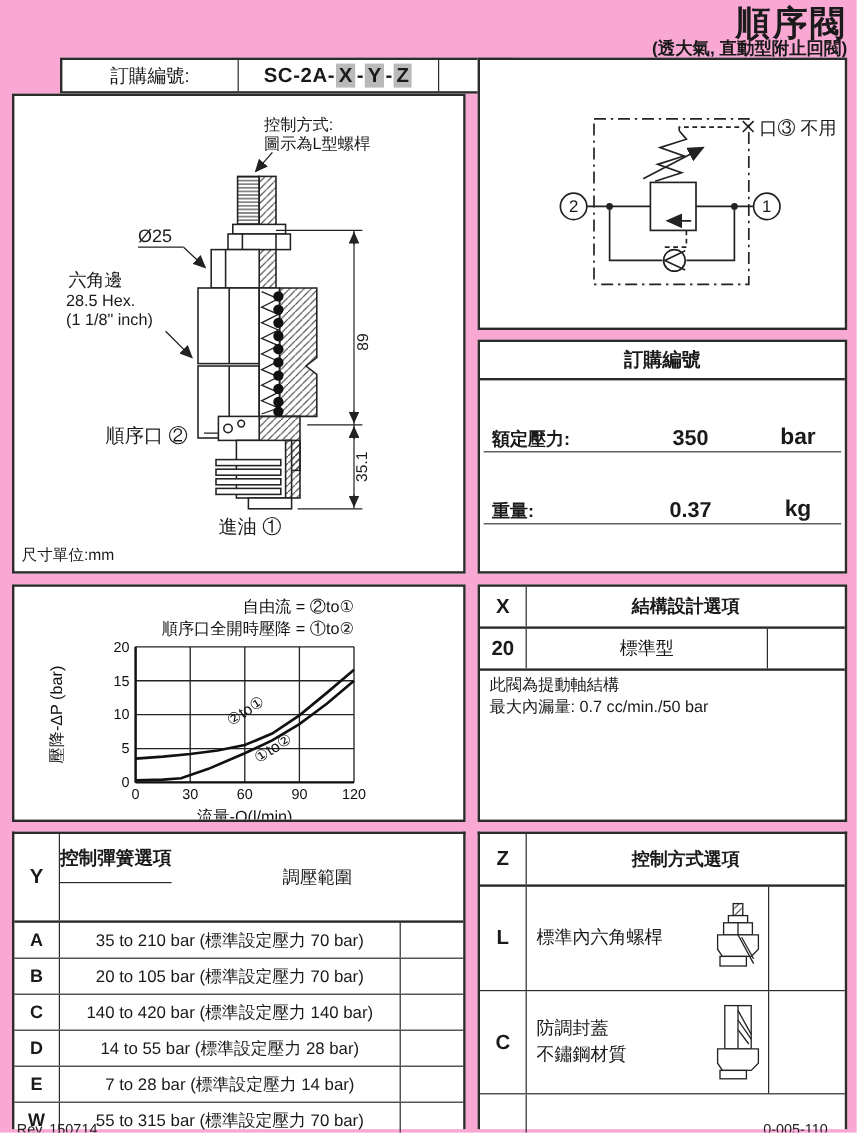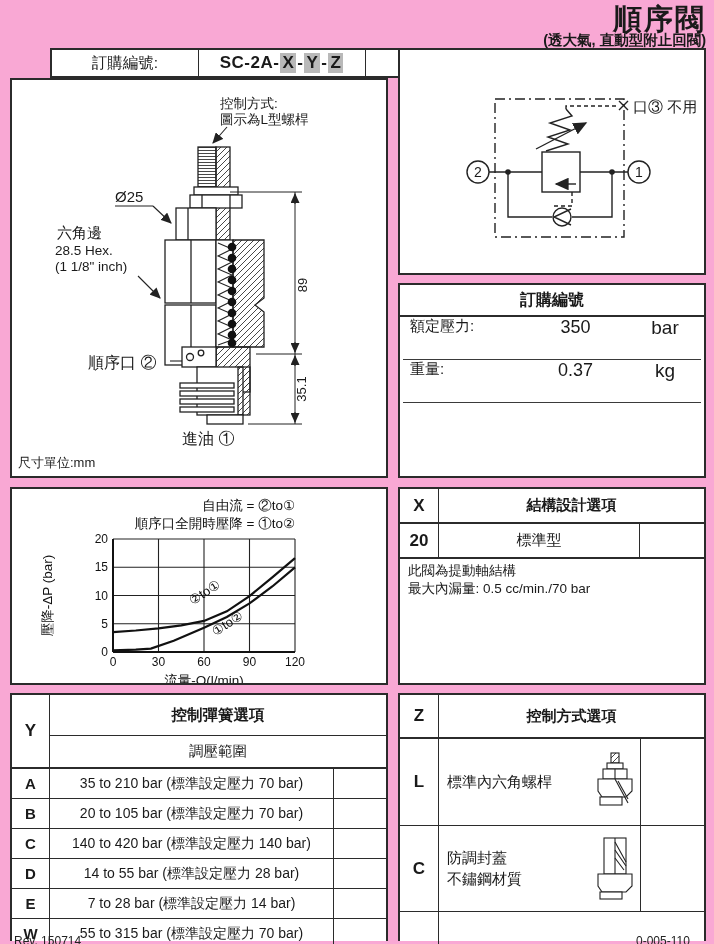--- a/index.html
+++ b/index.html
@@ -16,21 +16,21 @@
   .order-code{width:166px;border-right:1.5px solid #2b2b2b;font-size:17px;font-weight:bold;letter-spacing:.5px;}
   .order-empty{flex:1;}
   .codebox{background:#b9b9b9;padding:0 2px;margin:0 1px;}
   
   #drawing-box{left:10px;top:78px;width:378px;height:400px;}
   #symbol-box{left:398px;top:48px;width:308px;height:227px;}
   #unit-note{position:absolute;left:6px;bottom:4px;font-size:13px;}
   
   #tech-box{left:398px;top:283px;width:308px;height:195px;}
   .tech-header{height:30px;border-bottom:2px solid #2b2b2b;font-size:16px;font-weight:bold;}
-  .tech-row{height:42px;margin:0 3px;border-bottom:1.5px solid #3a3a3a;display:flex;align-items:flex-start;}
+  .tech-row{height:42px;margin:17px 3px;border-bottom:1.5px solid #3a3a3a;display:flex;align-items:flex-end;font-weight:bold;}
   .tech-label{width:112px;padding-left:7px;font-size:15px;}
   .tech-value{flex:1;text-align:center;font-size:18px;}
   .tech-unit{width:72px;text-align:center;font-size:19px;}
   
   #chart-box{left:10px;top:487px;width:378px;height:198px;}
   .grid{stroke:#222;stroke-width:1.1;}
   .axis{stroke:#111;stroke-width:2;}
   .curve{fill:none;stroke:#111;stroke-width:2.2;}
   .tick{font:12px "Liberation Sans",sans-serif;fill:#111;}
   .ctitle{font:13.5px "Liberation Sans",sans-serif;fill:#111;}
@@ -41,21 +41,21 @@
   #x-box{left:398px;top:487px;width:308px;height:198px;}
   .x-header{display:flex;height:33px;border-bottom:2px solid #2b2b2b;}
   .x-title{flex:1;font-size:15px;font-weight:bold;}
   .x-row{display:flex;height:33px;border-bottom:2px solid #2b2b2b;}
   .x-val{width:200px;border-right:1.5px solid #2b2b2b;font-size:15px;}
   .x-notes{padding:3px 8px;font-size:13.5px;line-height:1.3;}
   
   #y-box{left:10px;top:693px;width:378px;height:248px;border-bottom:none;}
   .y-head{display:flex;height:72px;border-bottom:2px solid #2b2b2b;}
   .y-letter{width:37px;border-right:1.5px solid #2b2b2b;font-weight:bold;font-size:17px;}
-  .y-head-right{flex:1;display:flex;flex-direction:column;}
+  .y-head-right{flex:1;display:flex;flex-direction:row;}
   .y-title{height:40px;border-bottom:1.5px solid #2b2b2b;font-size:15.5px;font-weight:bold;}
   .y-sub{flex:1;font-size:14.5px;}
   .y-row{display:flex;height:29px;border-bottom:1.5px solid #2b2b2b;}
   .y-row-letter{width:37px;border-right:1.5px solid #2b2b2b;font-weight:bold;font-size:15px;}
   .y-row-text{width:283px;border-right:1.5px solid #2b2b2b;font-size:14px;}
   
   #z-box{left:398px;top:693px;width:308px;height:248px;border-bottom:none;}
   .z-head{display:flex;height:42px;border-bottom:2px solid #2b2b2b;}
   .z-title{flex:1;font-size:15px;font-weight:bold;}
   .z-row{display:flex;border-bottom:1.5px solid #2b2b2b;}
@@ -256,21 +256,21 @@
       <div class="lettercell c">X</div>
       <div class="x-title c">結構設計選項</div>
     </div>
     <div class="x-row">
       <div class="lettercell c">20</div>
       <div class="x-val c">標準型</div>
       <div class="z-empty"></div>
     </div>
     <div class="x-notes">
       <div>此閥為提動軸結構</div>
-      <div>最大內漏量: 0.5 cc/min./70 bar</div>
+      <div>最大內漏量: 0.7 cc/min./50 bar</div>
     </div>
   </div>
 
   <div id="y-box" class="box">
     <div class="y-head">
       <div class="y-letter c">Y</div>
       <div class="y-head-right">
         <div class="y-title c">控制彈簧選項</div>
         <div class="y-sub c">調壓範圍</div>
       </div>

